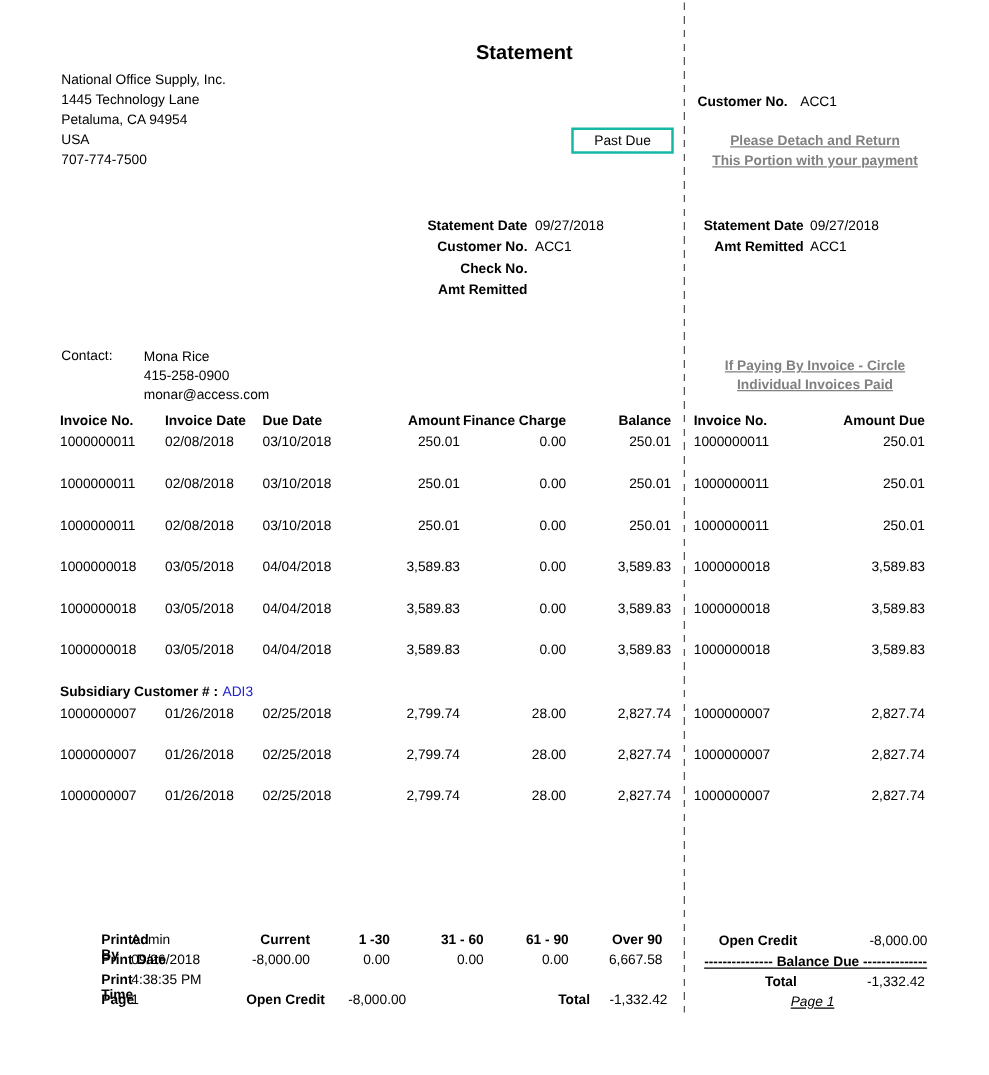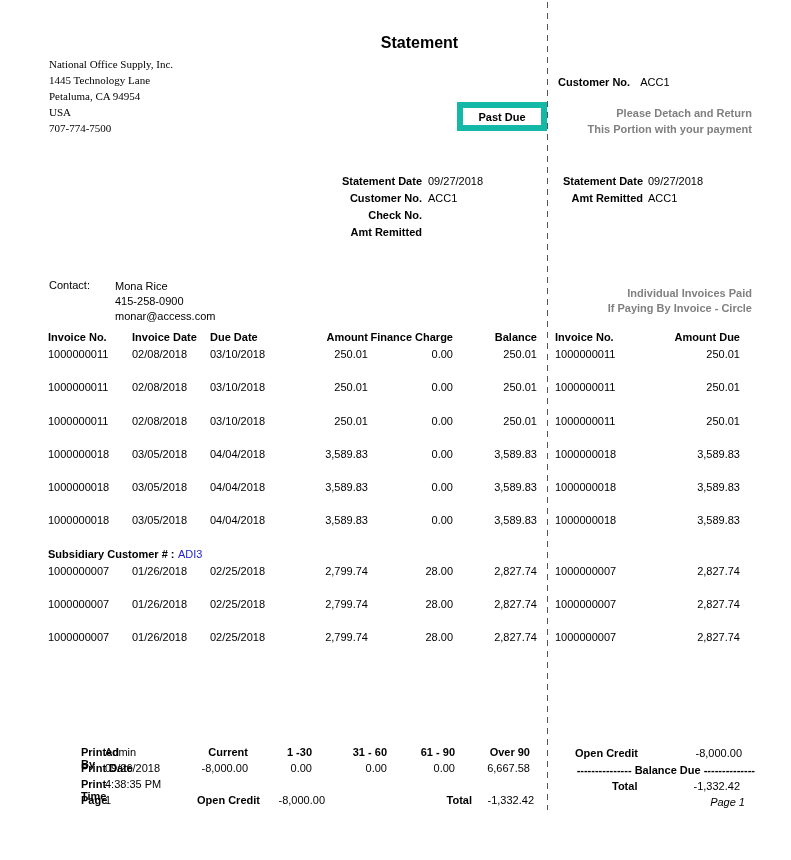--- a/index.html
+++ b/index.html
@@ -5,31 +5,31 @@
   html,body{margin:0;padding:0;background:#fff;}
   .page{
     position:relative;width:791px;height:860px;background:#ffffff;
     font-family:"Liberation Sans",sans-serif;font-size:11px;color:#000;
     overflow:hidden;
   }
   .abs{position:absolute;}
   .b{font-weight:bold;}
   .i{font-style:italic;}
   .gray{color:#808080;}
-  .ctr{text-align:right;}
+  .ctr{text-align:center;text-decoration:underline;}
   .rt{text-align:right;}
 
   .title{left:0;top:34px;width:791px;text-align:center;font-size:16px;font-weight:bold;padding-left:24px;}
 
   .divider{left:547px;top:2px;width:1px;height:808px;
     background:repeating-linear-gradient(to bottom,#555 0 6px,transparent 6px 11px);}
 
-  .addr{line-height:16px;font-family:Liberation Serif, serif;}
-  .pastdue{left:457px;top:102px;width:78px;height:17px;border:6px solid #14b8a6;
-    display:flex;align-items:center;justify-content:center;font-weight:bold;}
+  .addr{line-height:16px;}
+  .pastdue{left:457px;top:102px;width:78px;height:17px;border:2px solid #14b8a6;
+    display:flex;align-items:center;justify-content:center;font-weight:normal;}
 
   .fieldrow{position:relative;height:17px;}
   .flabel{position:absolute;left:240px;width:182px;text-align:right;font-weight:bold;}
   .fvalue{position:absolute;left:428px;width:115px;}
 
   .sfieldrow{position:relative;height:17px;}
   .sflabel{position:absolute;left:0;width:96px;text-align:right;font-weight:bold;}
   .sfvalue{position:absolute;left:101px;width:120px;}
 
   .trow{position:absolute;left:0;width:791px;height:14px;}
@@ -115,22 +115,22 @@
     </div>
 
   <div class="abs" style="left:49px;top:279px;">Contact:</div>
   <div class="abs" style="left:115px;top:279px;line-height:15px;">
     <div>Mona Rice</div>
     <div>415-258-0900</div>
     <div>monar@access.com</div>
   </div>
 
   <div class="abs gray b ctr" style="left:552px;top:286px;width:200px;line-height:15px;">
+    <div>If Paying By Invoice - Circle</div>
     <div>Individual Invoices Paid</div>
-    <div>If Paying By Invoice - Circle</div>
   </div>
 
   <div class="trow b" style="top:331px;">
     <span class="cell c1">Invoice No.</span>
     <span class="cell c2">Invoice Date</span>
     <span class="cell c3">Due Date</span>
     <span class="cell c4">Amount</span>
     <span class="cell c5">Finance Charge</span>
     <span class="cell c6">Balance</span>
     <span class="cell c7">Invoice No.</span>

